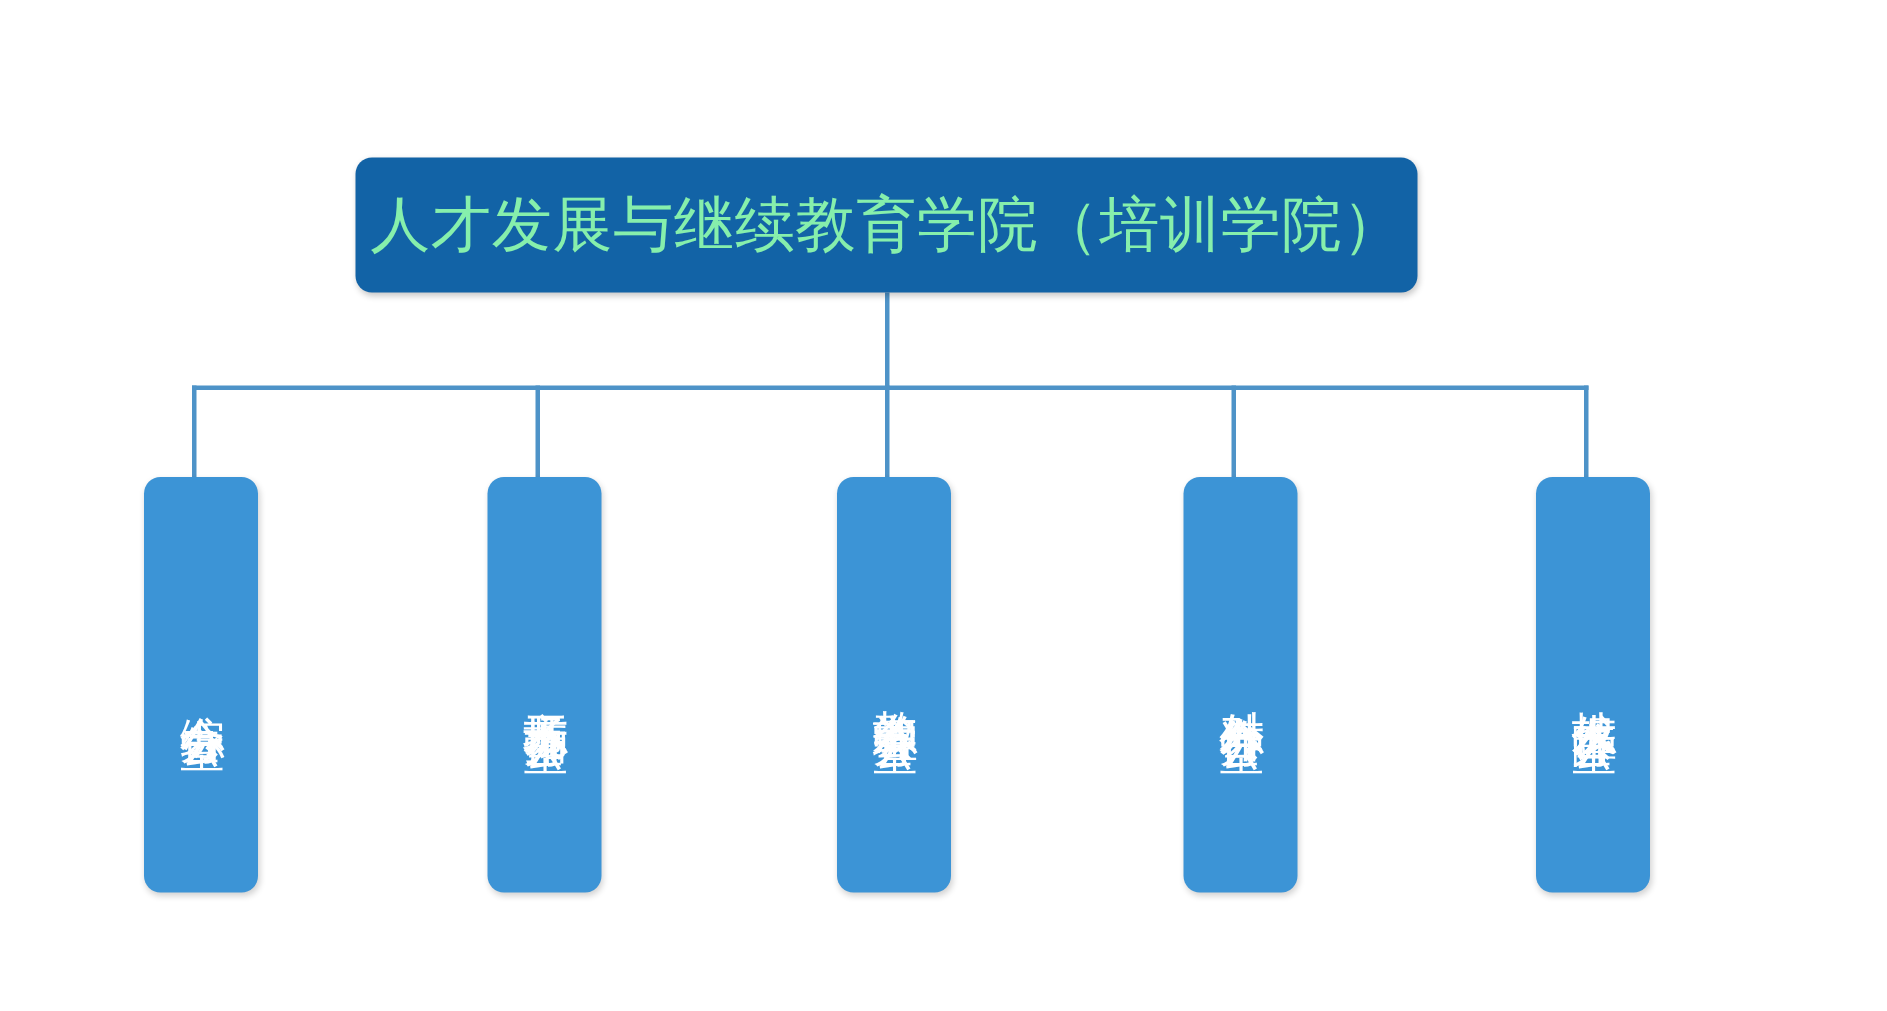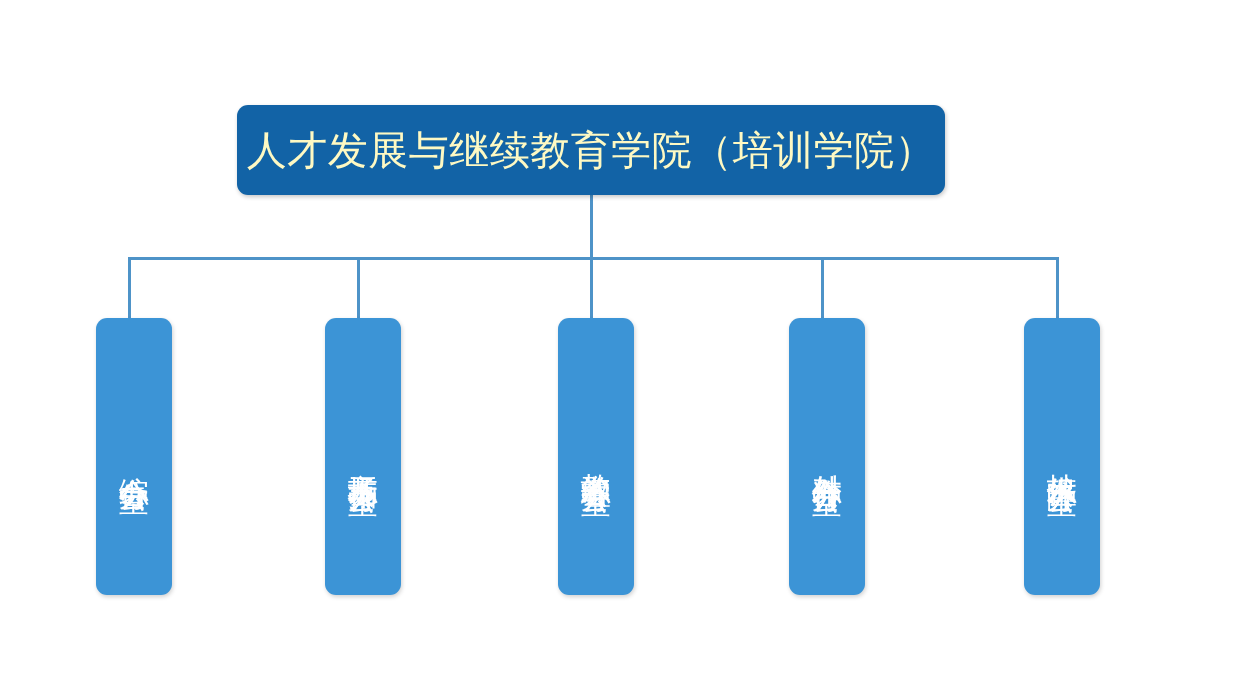--- a/index.html
+++ b/index.html
@@ -67,21 +67,21 @@
     height: 90px;
     background: #1263a6;
     border-radius: 11px;
     box-shadow: 1px 2px 4px rgba(0,0,0,0.22);
     display: flex;
     align-items: center;
     justify-content: center;
     box-sizing: border-box;
   }
   .node-root-label {
-    color: #fef9c3;
+    color: #86efac;
     font-size: 40px;
     line-height: 1;
     letter-spacing: 0.5px;
     white-space: nowrap;
   }
 
   
   .node-child {
     position: absolute;
     top: 318px;

